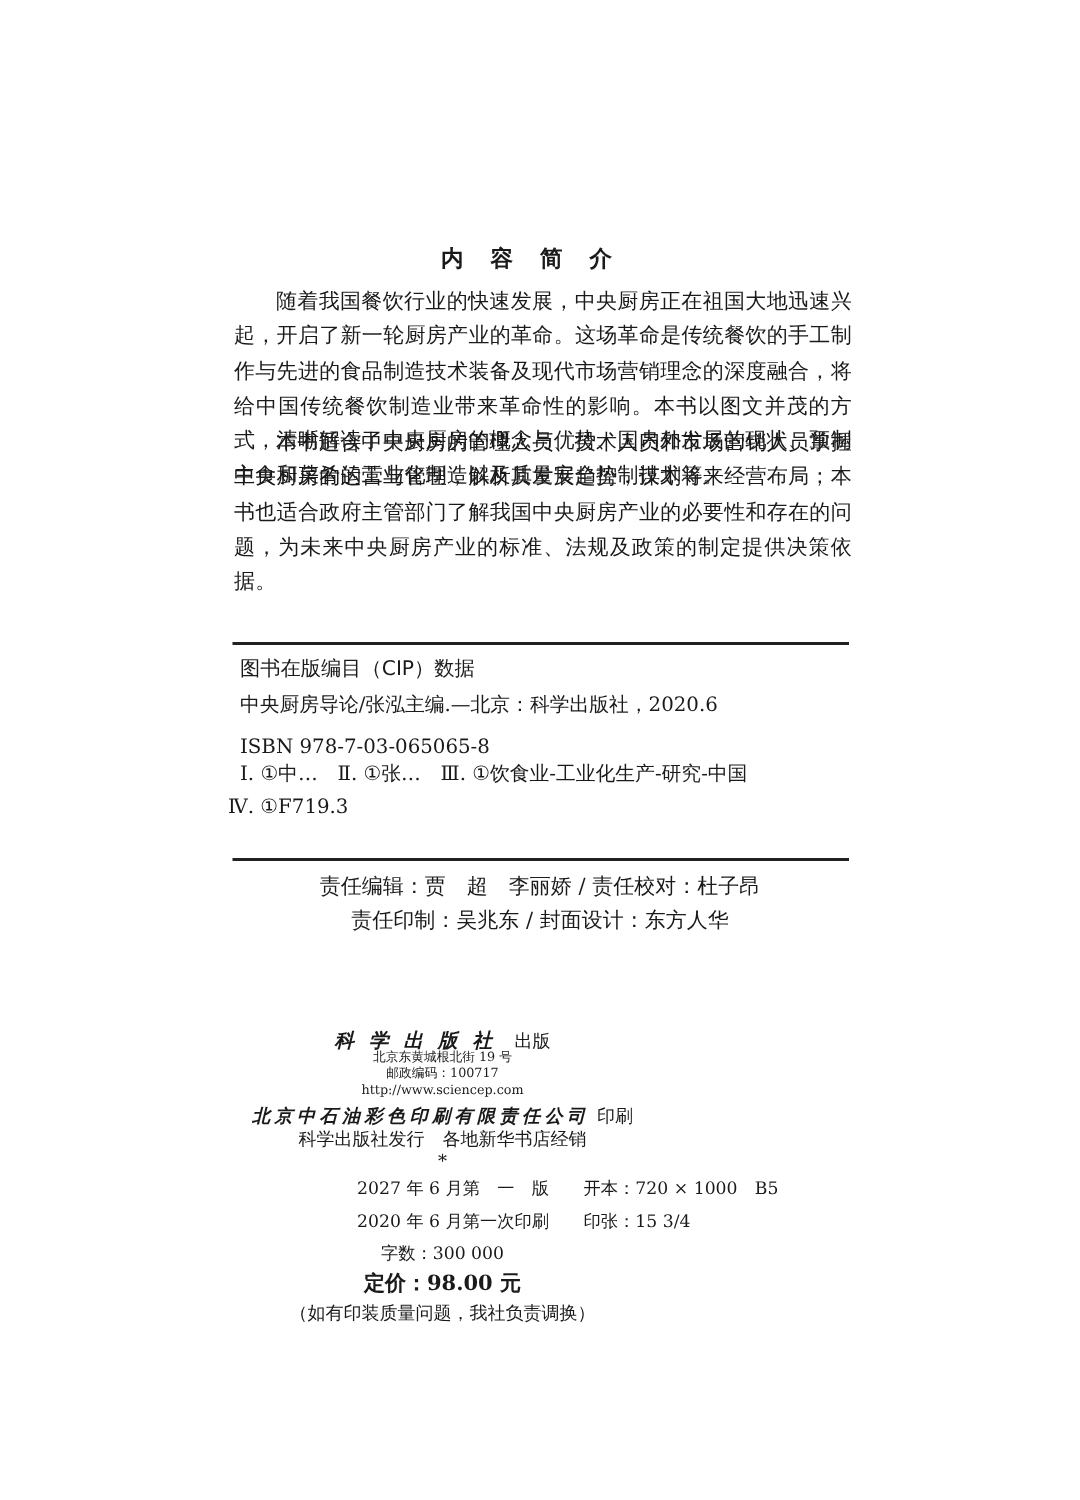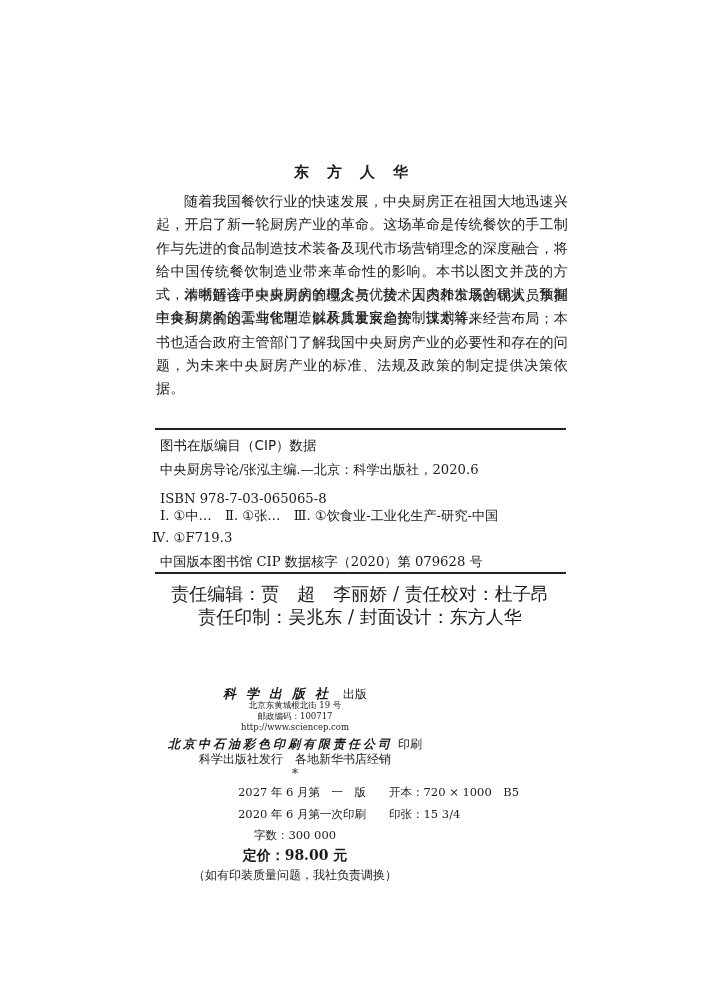--- a/index.html
+++ b/index.html
@@ -11,45 +11,44 @@
     .para { left: 156px; width: 412px; font-size: 14px; line-height: 23.3px;
       text-align: justify; text-indent: 2em; letter-spacing: 0.2px; }
     .p1 { top: 190px; }
     .p2 { top: 284px; }
     .rule { left: 155px; width: 411px; height: 2px; background: #222; }
     .rule1 { top: 428px; }
     .rule2 { top: 572px; }
     .cip { left: 160px; width: 410px; font-size: 13.2px; }
     .cip-title { top: 437px; font-family: "DejaVu Sans", sans-serif; font-size: 13.5px; }
     .cip-line { position: absolute; left: 0; white-space: nowrap; }
-    .credits { left: 0; width: 720px; text-align: center; font-size: 18px; }
+    .credits { left: 0; width: 720px; text-align: center; font-size: 14px; }
     .c1 { top: 582px; }
     .c2 { top: 605px; }
     .pub { left: 0; width: 590px; text-align: center; }
     .calli { font-weight: bold; font-style: italic; letter-spacing: 10px; font-size: 13px; }
     .small { font-size: 8.5px; line-height: 10px; }
     .mid { font-size: 12px; }
     .price { font-weight: bold; font-size: 14px; }
     .spec { font-size: 11.5px; white-space: pre; }
   </style>
 </head>
 <body>
 
-<div class="abs title">东方人华</div>
+<div class="abs title">内容简介</div>
 <div class="abs para p1">随着我国餐饮行业的快速发展，中央厨房正在祖国大地迅速兴起，开启了新一轮厨房产业的革命。这场革命是传统餐饮的手工制作与先进的食品制造技术装备及现代市场营销理念的深度融合，将给中国传统餐饮制造业带来革命性的影响。本书以图文并茂的方式，清晰解读了中央厨房的概念与优势、国内外发展的现状、预制主食和菜肴的工业化制造以及质量安全控制技术等。</div>
 <div class="abs para p2">本书适合中央厨房的管理人员、技术人员和市场营销人员掌握中央厨房的运营与管理，解析其发展趋势，谋划将来经营布局；本书也适合政府主管部门了解我国中央厨房产业的必要性和存在的问题，为未来中央厨房产业的标准、法规及政策的制定提供决策依据。</div>
 
 <div class="abs rule rule1"></div>
 <div class="abs cip cip-title">图书在版编目（CIP）数据</div>
 <div class="abs cip" style="top:461px;height:110px;">
   <div class="cip-line" style="top:0;">中央厨房导论/张泓主编.—北京：科学出版社，2020.6</div>
   <div class="cip-line" style="top:30px;">ISBN 978-7-03-065065-8</div>
   <div class="cip-line" style="top:46px;">Ⅰ. ①中…　Ⅱ. ①张…　Ⅲ. ①饮食业-工业化生产-研究-中国</div>
   <div class="cip-line" style="top:69px;left:-8px;">Ⅳ. ①F719.3</div>
-  <div class="cip-line" style="top:92px;">中国版本图书馆 CIP 数据核字（2020）第 079628 号</div>
 </div>
 <div class="abs rule rule2"></div>
 
 <div class="abs credits c1">责任编辑：贾　超　李丽娇 / 责任校对：杜子昂</div>
 <div class="abs credits c2">责任印制：吴兆东 / 封面设计：东方人华</div>
 
 <div class="abs pub" style="top:683px;">
   <span class="calli">科学出版社</span>
   <span class="mid">出版</span>
 </div>

